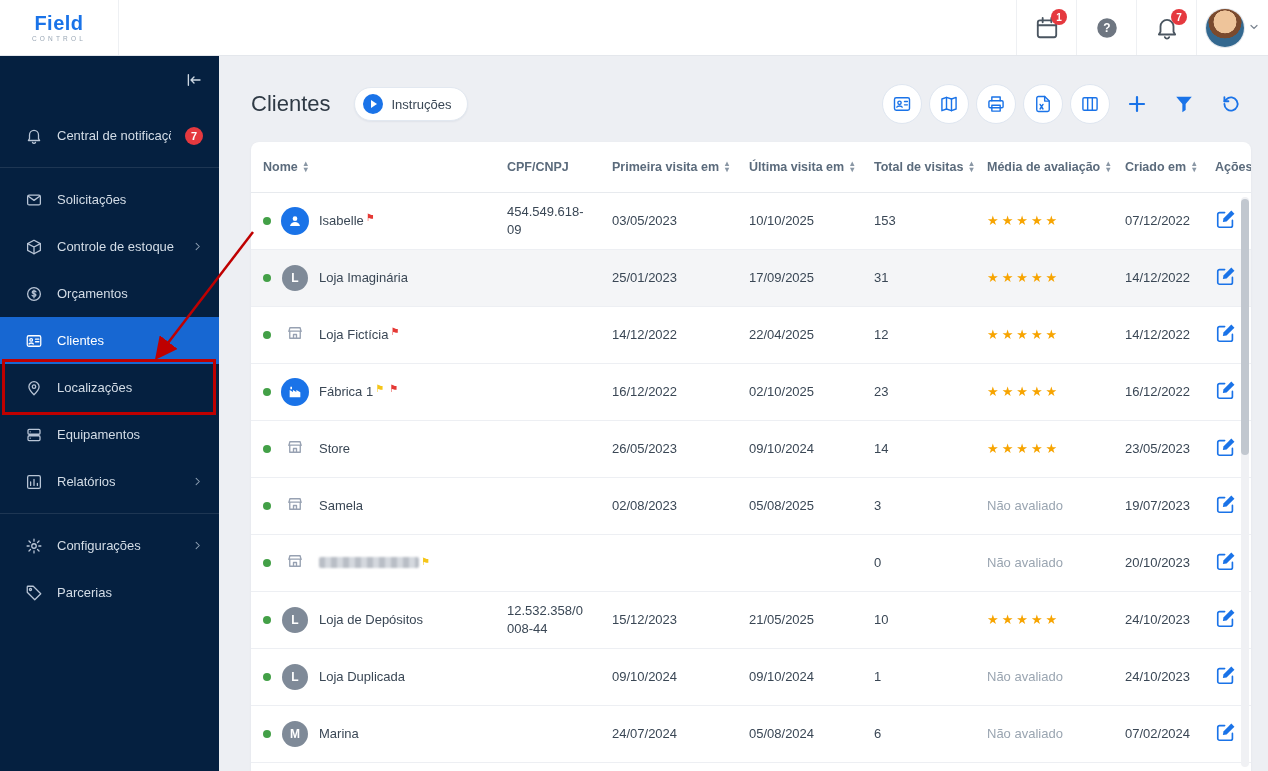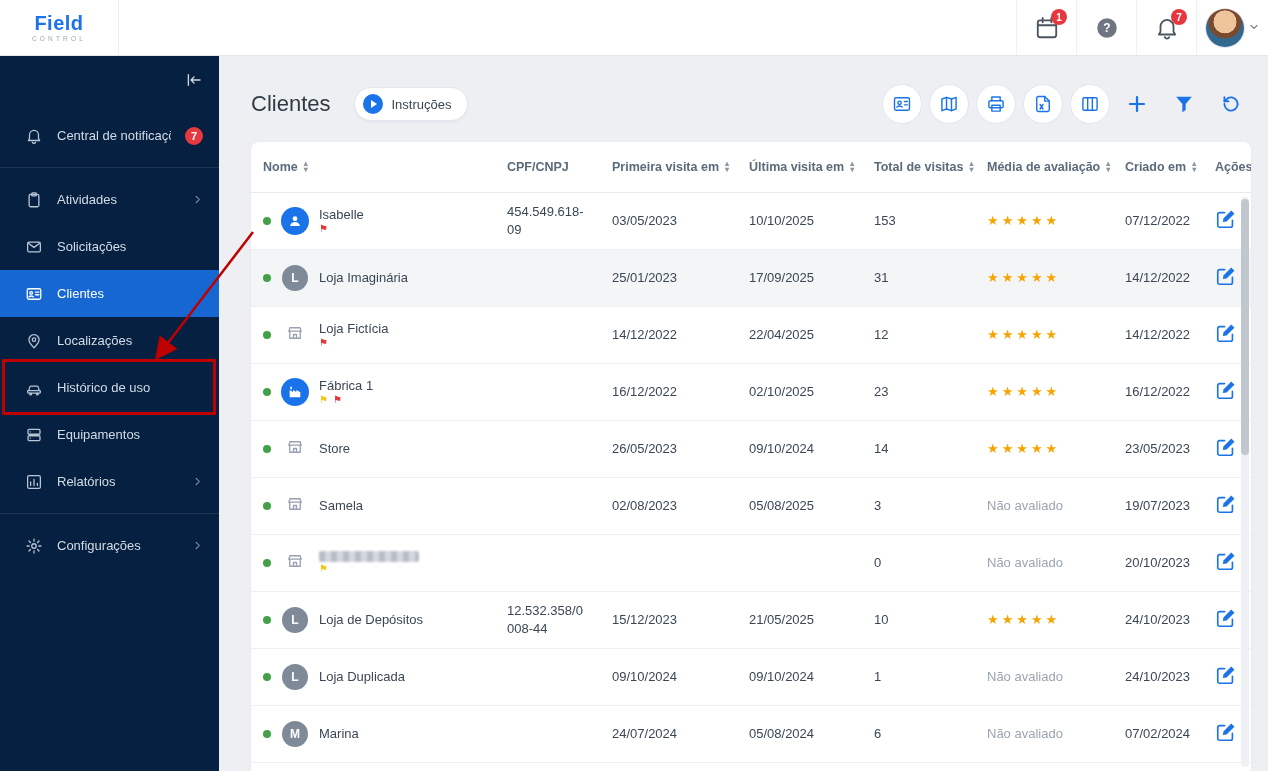--- a/index.html
+++ b/index.html
@@ -56,21 +56,21 @@
   .sort { display:inline-flex; flex-direction:column; line-height:6px; font-size:8px; color:#8a97a5; cursor:pointer; }
   .sort i { font-style:normal; }
   tbody td { height:57px; padding:0 12px; font-size:13px; color:#3a4755; border-bottom:1px solid #edeff3; white-space:nowrap; overflow:hidden; }
   tbody tr.alt { background:#f4f5f7; }
   td.cpf { white-space:normal; word-break:break-all; line-height:1.35; }
   .name-cell { display:flex; align-items:center; gap:10px; }
   .status-dot { width:8px; height:8px; border-radius:50%; background:#43a047; flex-shrink:0; }
   .avatar-slot { width:28px; display:flex; justify-content:center; flex-shrink:0; }
   .avatar-circle { width:28px; height:28px; border-radius:50%; background:#1a73e8; display:flex; align-items:center; justify-content:center; }
   .avatar-letter { width:26px; height:26px; border-radius:50%; background:#7f8a98; color:#fff; font-size:12px; font-weight:700; display:flex; align-items:center; justify-content:center; }
-  .name-block { display:flex; flex-direction:column; gap:2px; min-width:0; }
+  .name-block { display:flex; flex-direction:row; gap:2px; min-width:0; }
   .flag-row { display:flex; gap:5px; font-size:10px; line-height:10px; }
   .flag::before { content:"⚑"; }
   .flag.red { color:#e53935; }
   .flag.yellow { color:#f5c518; }
   .redacted { width:100px; height:11px; background:repeating-linear-gradient(90deg,#b9bec6 0 6px,#d4d8de 6px 12px); filter:blur(1.2px); border-radius:2px; }
   .stars { color:#f7a400; font-size:13px; letter-spacing:3px; }
   .not-rated { color:#9aa5b1; }
   .action-btn { cursor:pointer; display:inline-flex; }
 
   
@@ -150,46 +150,55 @@
               <path d="M18 15.5v-5a6 6 0 0 0-12 0v5L4.5 18h15z"></path>
               <path d="M10 20.5a2.2 2.2 0 0 0 4 0"></path>
             </svg>
         </span>
         <span class="nav-label">Central de notificações</span>
         <span class="nav-badge">7</span>
       </div>
 
       <div class="nav-divider"></div>
 
-      <div class="nav-item">
-        <span class="nav-icon">
-          <svg width="18" height="18" viewBox="0 0 24 24" fill="none" stroke="currentColor" stroke-width="1.7" stroke-linecap="round" stroke-linejoin="round">
-              <rect x="5.5" y="4.5" width="13" height="16.5" rx="2"></rect>
-              <rect x="9" y="2.5" width="6" height="4" rx="1"></rect>
-            </svg>
-        </span>
-        <span class="nav-label">Atividades</span>
+
+      <div class="nav-item">
+        <span class="nav-icon">
+          <svg width="18" height="18" viewBox="0 0 24 24" fill="none" stroke="currentColor" stroke-width="1.7" stroke-linecap="round" stroke-linejoin="round">
+              <rect x="3.5" y="5.5" width="17" height="13" rx="2"></rect>
+              <path d="M4.5 7l7.5 5.5L19.5 7"></path>
+            </svg>
+        </span>
+        <span class="nav-label">Solicitações</span>
+      </div>
+
+      <div class="nav-item">
+        <span class="nav-icon">
+          <svg width="18" height="18" viewBox="0 0 24 24" fill="none" stroke="currentColor" stroke-width="1.7" stroke-linecap="round" stroke-linejoin="round">
+              <path d="M12 3l8.5 4.5v9L12 21l-8.5-4.5v-9z"></path>
+              <path d="M3.5 7.5L12 12l8.5-4.5M12 12v9"></path>
+            </svg>
+        </span>
+        <span class="nav-label">Controle de estoque</span>
         <span class="nav-chevron">
           <svg width="11" height="11" viewBox="0 0 24 24" fill="none" stroke="currentColor" stroke-width="2.2" stroke-linecap="round" stroke-linejoin="round">
               <path d="M9 5l7 7-7 7"></path>
             </svg>
         </span>
       </div>
 
       <div class="nav-item">
         <span class="nav-icon">
           <svg width="18" height="18" viewBox="0 0 24 24" fill="none" stroke="currentColor" stroke-width="1.7" stroke-linecap="round" stroke-linejoin="round">
-              <rect x="3.5" y="5.5" width="17" height="13" rx="2"></rect>
-              <path d="M4.5 7l7.5 5.5L19.5 7"></path>
-            </svg>
-        </span>
-        <span class="nav-label">Solicitações</span>
-      </div>
-
-
+              <circle cx="12" cy="12" r="8.5"></circle>
+              <path d="M12 7v10M14.6 9.1c-.5-.9-1.4-1.3-2.6-1.3-1.4 0-2.4.7-2.4 1.8 0 2.5 5 1.3 5 3.8 0 1.1-1.1 1.8-2.6 1.8-1.2 0-2.2-.5-2.6-1.4"></path>
+            </svg>
+        </span>
+        <span class="nav-label">Orçamentos</span>
+      </div>
 
       <div class="nav-item active">
         <span class="nav-icon">
           <svg width="18" height="18" viewBox="0 0 24 24" fill="none" stroke="currentColor" stroke-width="1.7" stroke-linecap="round" stroke-linejoin="round">
               <rect x="3" y="5" width="18" height="14" rx="2"></rect>
               <circle cx="8.2" cy="10.5" r="1.8"></circle>
               <path d="M5.3 16c.4-1.8 5.4-1.8 5.8 0M14 9.5h4.5M14 13h4.5"></path>
             </svg>
         </span>
         <span class="nav-label">Clientes</span>
@@ -198,31 +207,20 @@
       <div class="nav-item">
         <span class="nav-icon">
           <svg width="18" height="18" viewBox="0 0 24 24" fill="none" stroke="currentColor" stroke-width="1.7" stroke-linecap="round" stroke-linejoin="round">
               <path d="M12 21c-4.2-4-6.8-7.3-6.8-10.6a6.8 6.8 0 0 1 13.6 0C18.8 13.7 16.2 17 12 21z"></path>
               <circle cx="12" cy="10.2" r="2.3"></circle>
             </svg>
         </span>
         <span class="nav-label">Localizações</span>
       </div>
 
-      <div class="nav-item">
-        <span class="nav-icon">
-          <svg width="18" height="18" viewBox="0 0 24 24" fill="none" stroke="currentColor" stroke-width="1.7" stroke-linecap="round" stroke-linejoin="round">
-              <path d="M5 15.5l1.3-4.6A1.8 1.8 0 0 1 8 9.5h8a1.8 1.8 0 0 1 1.7 1.4l1.3 4.6"></path>
-              <rect x="3.5" y="15.5" width="17" height="3.2" rx="1"></rect>
-              <circle cx="7.5" cy="20" r="1.2"></circle>
-              <circle cx="16.5" cy="20" r="1.2"></circle>
-            </svg>
-        </span>
-        <span class="nav-label">Histórico de uso</span>
-      </div>
 
       <div class="nav-item">
         <span class="nav-icon">
           <svg width="18" height="18" viewBox="0 0 24 24" fill="none" stroke="currentColor" stroke-width="1.7" stroke-linecap="round" stroke-linejoin="round">
               <rect x="4" y="4.5" width="16" height="6.5" rx="1.5"></rect>
               <rect x="4" y="13" width="16" height="6.5" rx="1.5"></rect>
               <path d="M7 7.8h.01M7 16.3h.01"></path>
             </svg>
         </span>
         <span class="nav-label">Equipamentos</span>
@@ -253,20 +251,29 @@
             </svg>
         </span>
         <span class="nav-label">Configurações</span>
         <span class="nav-chevron">
           <svg width="11" height="11" viewBox="0 0 24 24" fill="none" stroke="currentColor" stroke-width="2.2" stroke-linecap="round" stroke-linejoin="round">
               <path d="M9 5l7 7-7 7"></path>
             </svg>
         </span>
       </div>
 
+      <div class="nav-item">
+        <span class="nav-icon">
+          <svg width="18" height="18" viewBox="0 0 24 24" fill="none" stroke="currentColor" stroke-width="1.7" stroke-linecap="round" stroke-linejoin="round">
+              <path d="M3 11V4a1 1 0 0 1 1-1h7l10 10-8 8z"></path>
+              <circle cx="7.3" cy="7.3" r="1.4"></circle>
+            </svg>
+        </span>
+        <span class="nav-label">Parcerias</span>
+      </div>
 
     </nav>
   </aside>
 
   <main class="main">
     <div class="page-header">
       <h1 class="page-title">Clientes</h1>
       <button class="instructions-pill">
         <span class="play-circle"></span>
         <span>Instruções</span>

